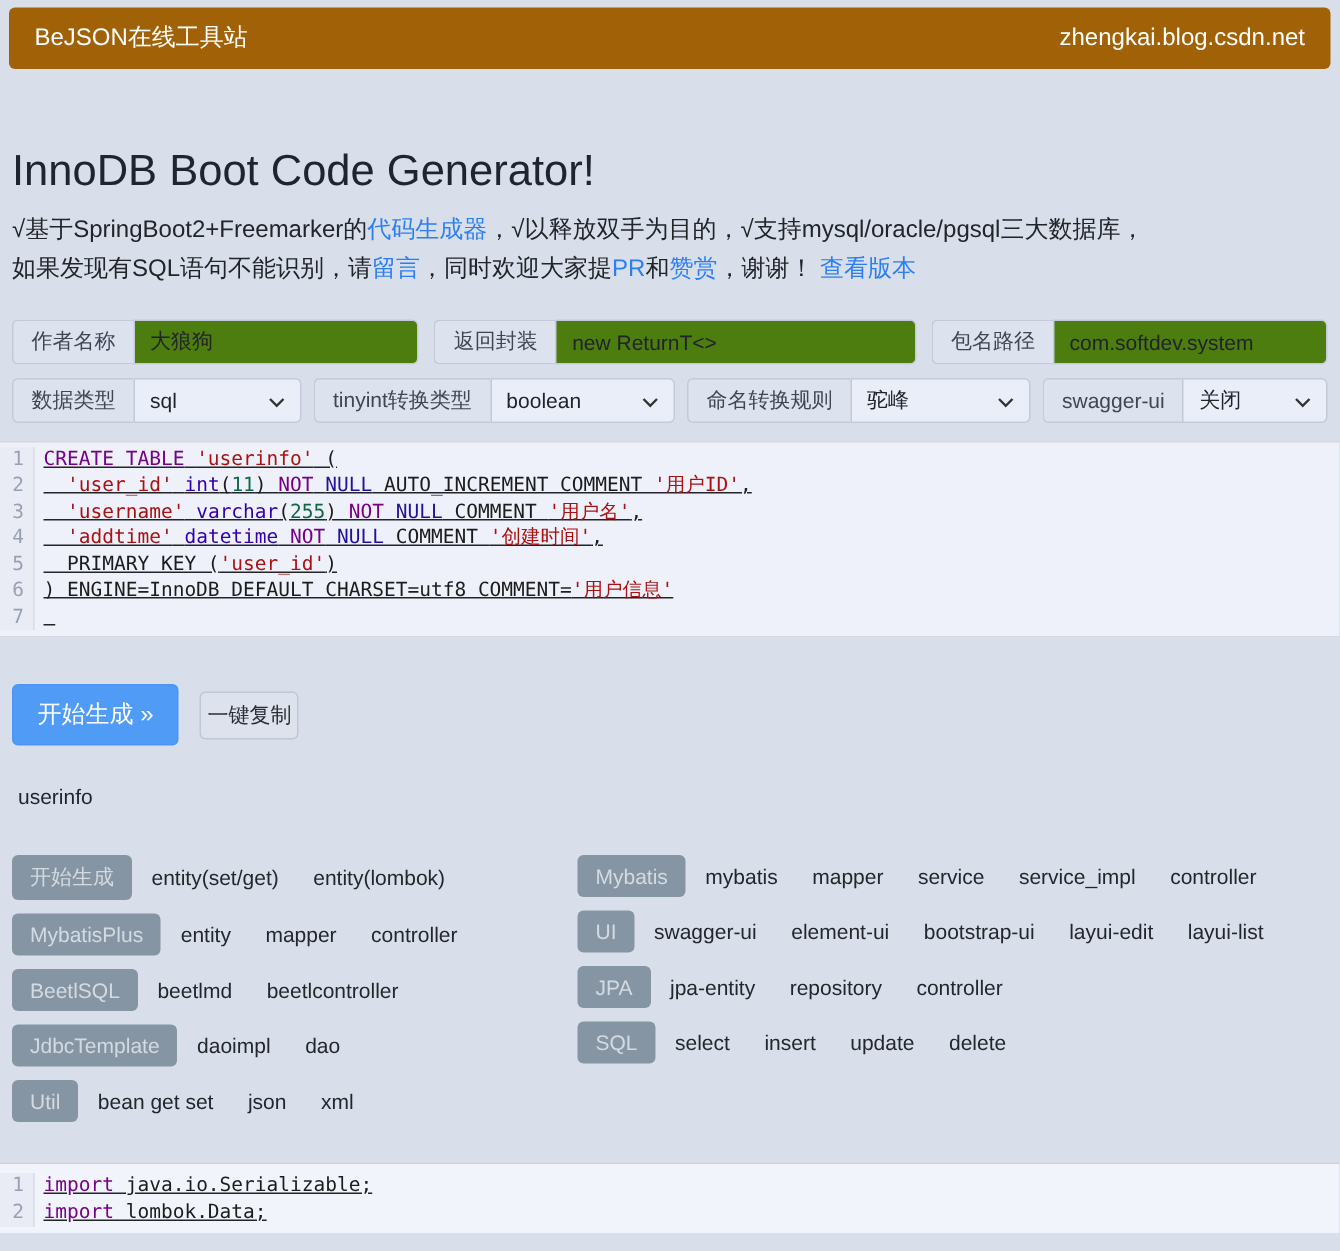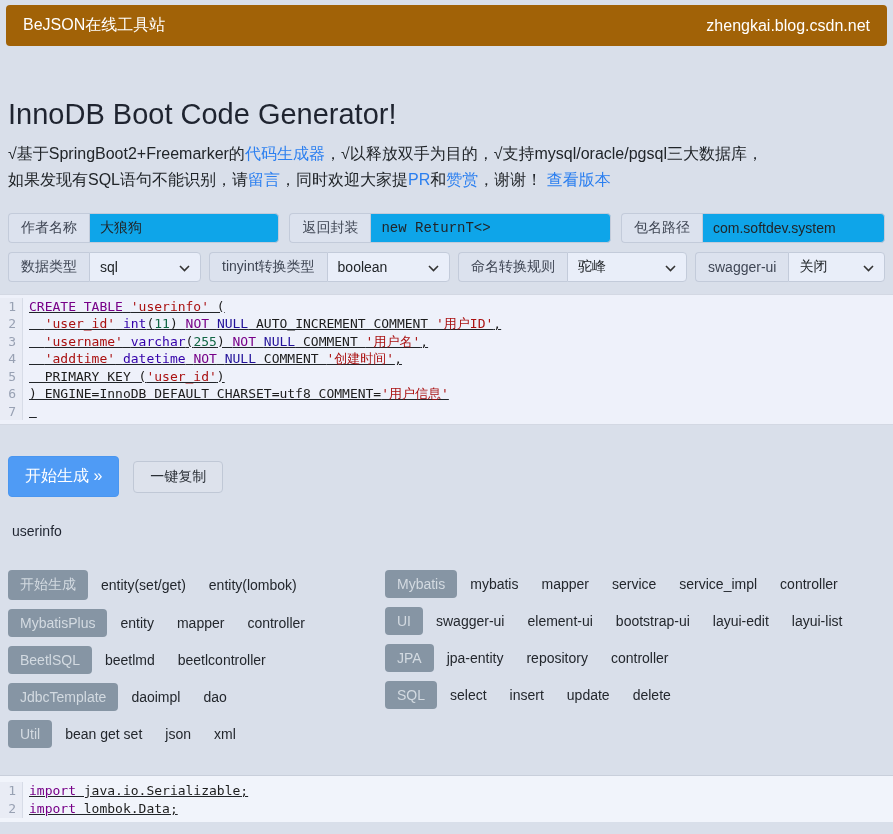--- a/index.html
+++ b/index.html
@@ -22,35 +22,35 @@
   .container { padding: 0 8px; }
   
   .page-title { font-size: 29px; font-weight: 500; margin: 52px 0 10px 0; color: #1f2430; }
   .desc { font-size: 16px; line-height: 1.62; margin-bottom: 20px; }
   .desc .lnk { color: #2b7ff0; text-decoration: none; cursor: pointer; }
   
   .form-row { display: flex; gap: 10px; margin-bottom: 9px; }
   .form-row.second { gap: 8px; }
   .fgroup { display: flex; min-width: 0; }
   .g-author  { flex: 0 1 292px; }
-  .g-return  { flex: 0 1 346px; font-family: Liberation Mono, monospace; }
+  .g-return  { flex: 0 1 346px; }
   .g-package { flex: 1 1 auto; }
   .g-dtype   { flex: 0 1 193px; }
   .g-tinyint { flex: 0 1 241px; }
   .g-naming  { flex: 0 1 229px; }
   .g-swagger { flex: 1 1 auto; }
   .flabel {
     background: #dce2ee; border: 1px solid #c3cbda; border-right: 0;
     padding: 5px 12px; font-size: 14px; color: #3f4654;
     border-radius: 4px 0 0 4px; white-space: nowrap;
     display: flex; align-items: center;
   }
   .finput {
     flex: 1; min-width: 0;
-    background: #0ea5e9; border: 1px solid #c3cbda;
+    background: #4d7c0f; border: 1px solid #c3cbda;
     border-radius: 0 4px 4px 0; padding: 5px 10px;
     font-size: 14px; color: #212529; font-family: inherit; outline: none;
   }
   .fsel {
     flex: 1; min-width: 0;
     background: #e9eef9; border: 1px solid #c3cbda;
     border-radius: 0 4px 4px 0; padding: 5px 10px;
     font-size: 14px; display: flex; align-items: center; justify-content: space-between;
     cursor: default;
   }
@@ -82,21 +82,21 @@
   .tk-pl   { color: #1c1c1c; }
   
   .btn-row { display: flex; align-items: center; gap: 14px; margin-top: 31px; }
   .btn-generate {
     background: #4f9bf5; color: #fff; border: 1px solid #4a96f0;
     border-radius: 4px; padding: 9px 16px; font-size: 16px;
     cursor: pointer; font-family: inherit;
   }
   .btn-copy {
     background: #dde2ec; color: #2a2f36; border: 1px solid #c0c8d6;
-    border-radius: 4px; padding: 6px 16px; font-size: 14px;
+    border-radius: 4px; padding: 6px 4px; font-size: 14px;
     cursor: pointer; font-family: inherit;
   }
   .table-name { margin: 26px 0 31px 0; padding-left: 4px; font-size: 14px; color: #1f2430; }
   
   .groups { display: grid; grid-template-columns: 377px 1fr; }
   .gcol { display: flex; flex-direction: column; gap: 9px; align-items: flex-start; }
   .group-row { display: flex; align-items: center; }
   .gbadge {
     background: #8695a4; color: #d3dae1; border-radius: 4px;
     padding: 6px 12px; font-size: 14px; white-space: nowrap;

